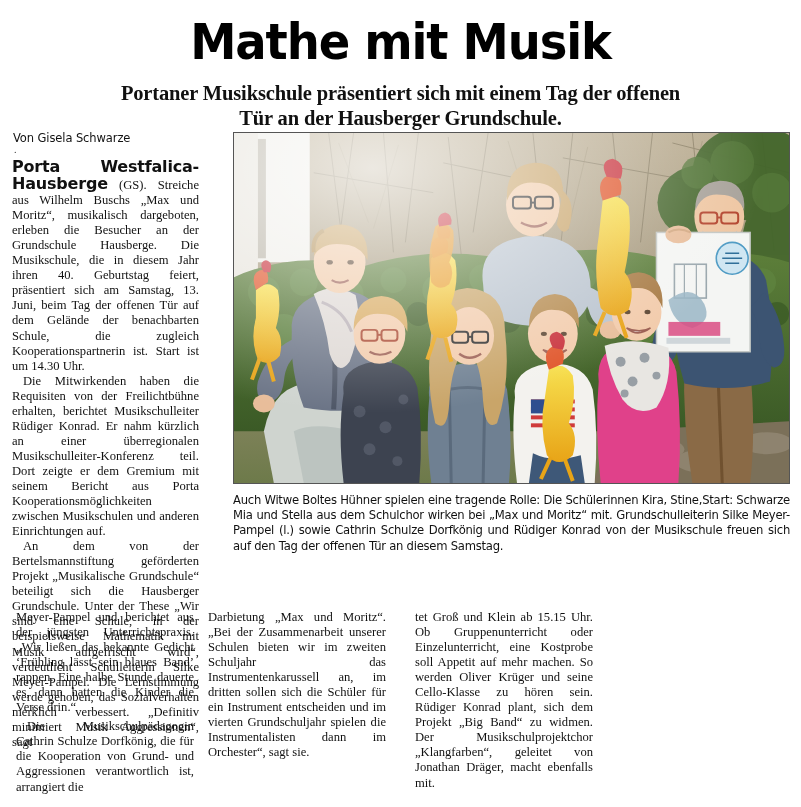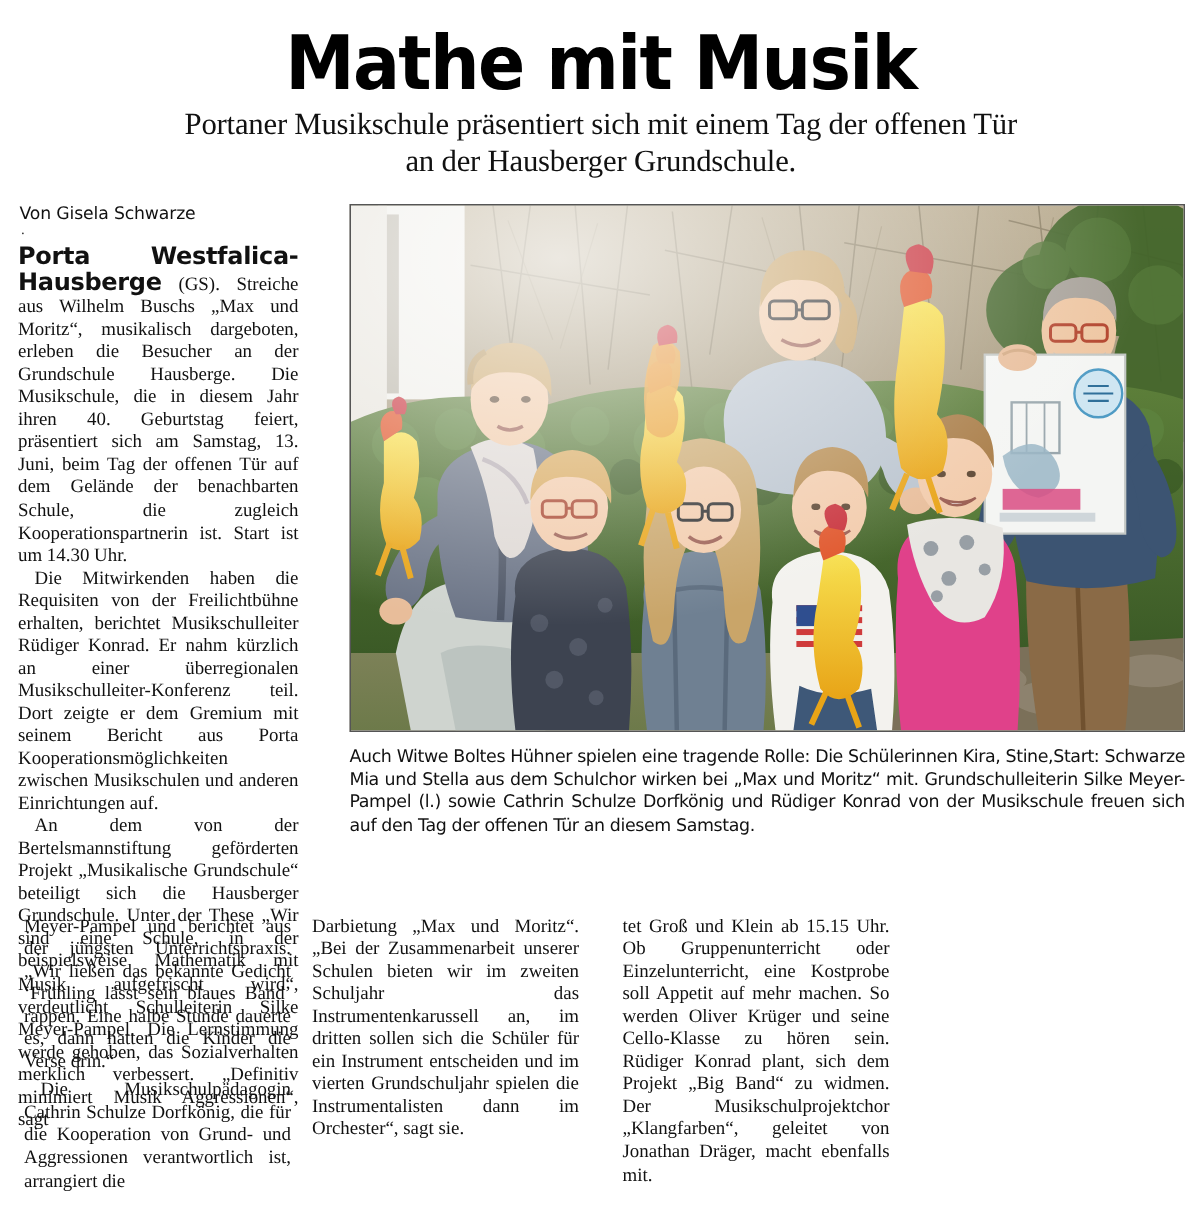--- a/index.html
+++ b/index.html
@@ -33,34 +33,34 @@
     letter-spacing: -1.2px;
     text-align: center;
     color: #000;
     margin: 8px 0 0 0;
     padding-top: 8px;
     transform: scaleX(0.93);
   }
 
   .deck {
     font-family: "Liberation Serif", serif;
-    font-weight: normal;
+    font-weight: bold;
     font-size: 20.5px;
     line-height: 25px;
     text-align: center;
     color: #111;
-    margin: 3px auto 0 auto;
+    margin: 13px auto 0 auto;
     width: 560px;
     letter-spacing: -0.15px;
   }
 
   
   .upper {
     position: relative;
-    margin-top: 14px;
+    margin-top: 0;
     height: 360px;
   }
 
   .byline {
     position: absolute;
     left: 13px;
     top: 0px;
     width: 200px;
     font-family: "DejaVu Sans", sans-serif;
     font-size: 11.5px;

